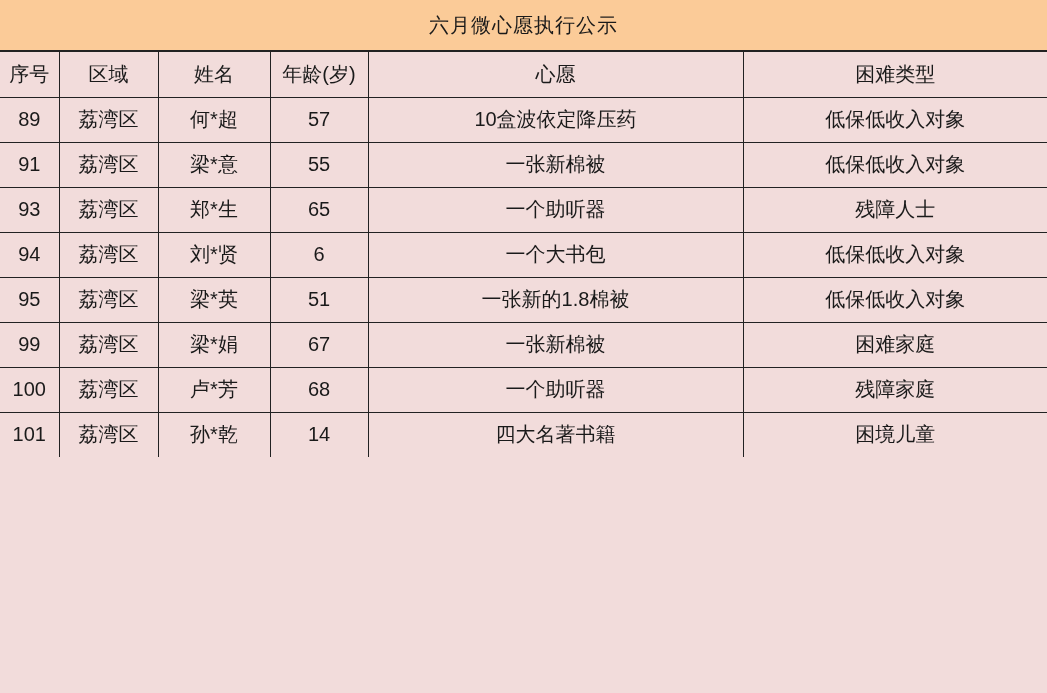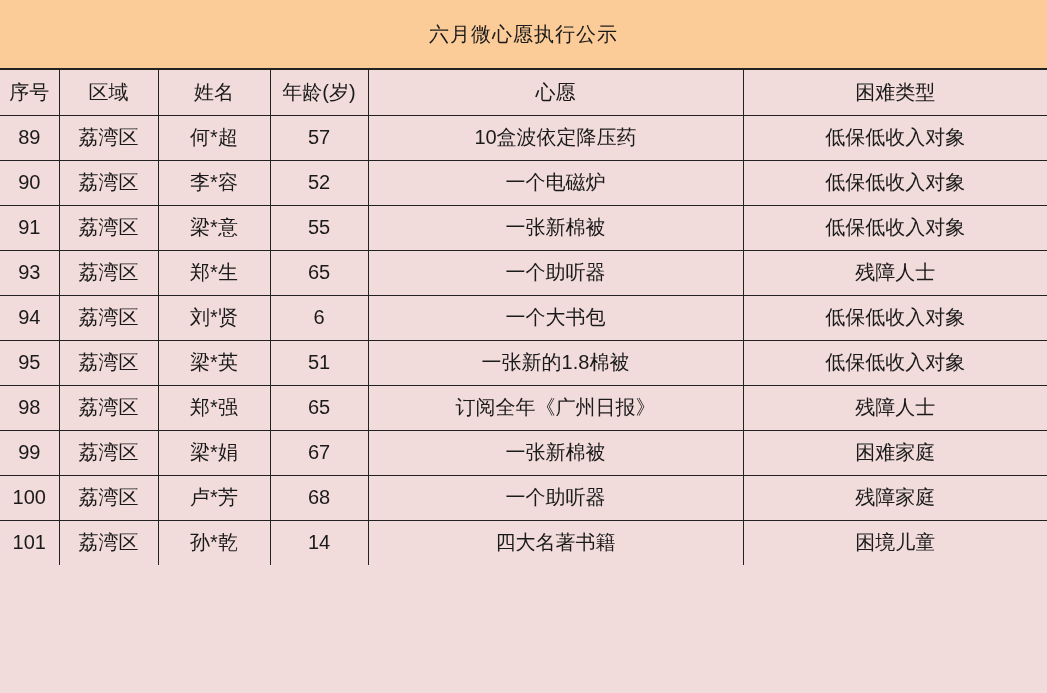--- a/index.html
+++ b/index.html
@@ -15,21 +15,21 @@
     overflow: hidden;
     font-family: "Liberation Sans", "DejaVu Sans", sans-serif;
     color: var(--text-color);
   }
   .sheet {
     width: 1047px;
     height: 693px;
     background: var(--cell-bg);
   }
   .title-bar {
-    height: 70px;
+    height: 52px;
     background: var(--title-bg);
     border-bottom: 2px solid var(--border-color);
     display: flex;
     align-items: center;
     justify-content: center;
   }
   .title-bar .title-text {
     font-size: 20px;
     letter-spacing: 1px;
   }
@@ -90,28 +90,20 @@
     <tbody>
         <tr>
           <td>89</td>
           <td>荔湾区</td>
           <td>何*超</td>
           <td>57</td>
           <td>10盒波依定降压药</td>
           <td>低保低收入对象</td>
         </tr>
         <tr>
-          <td>90</td>
-          <td>荔湾区</td>
-          <td>李*容</td>
-          <td>52</td>
-          <td>一个电磁炉</td>
-          <td>低保低收入对象</td>
-        </tr>
-        <tr>
           <td>91</td>
           <td>荔湾区</td>
           <td>梁*意</td>
           <td>55</td>
           <td>一张新棉被</td>
           <td>低保低收入对象</td>
         </tr>
         <tr>
           <td>93</td>
           <td>荔湾区</td>
@@ -130,28 +122,20 @@
         </tr>
         <tr>
           <td>95</td>
           <td>荔湾区</td>
           <td>梁*英</td>
           <td>51</td>
           <td>一张新的1.8棉被</td>
           <td>低保低收入对象</td>
         </tr>
         <tr>
-          <td>98</td>
-          <td>荔湾区</td>
-          <td>郑*强</td>
-          <td>65</td>
-          <td>订阅全年《广州日报》</td>
-          <td>残障人士</td>
-        </tr>
-        <tr>
           <td>99</td>
           <td>荔湾区</td>
           <td>梁*娟</td>
           <td>67</td>
           <td>一张新棉被</td>
           <td>困难家庭</td>
         </tr>
         <tr>
           <td>100</td>
           <td>荔湾区</td>

